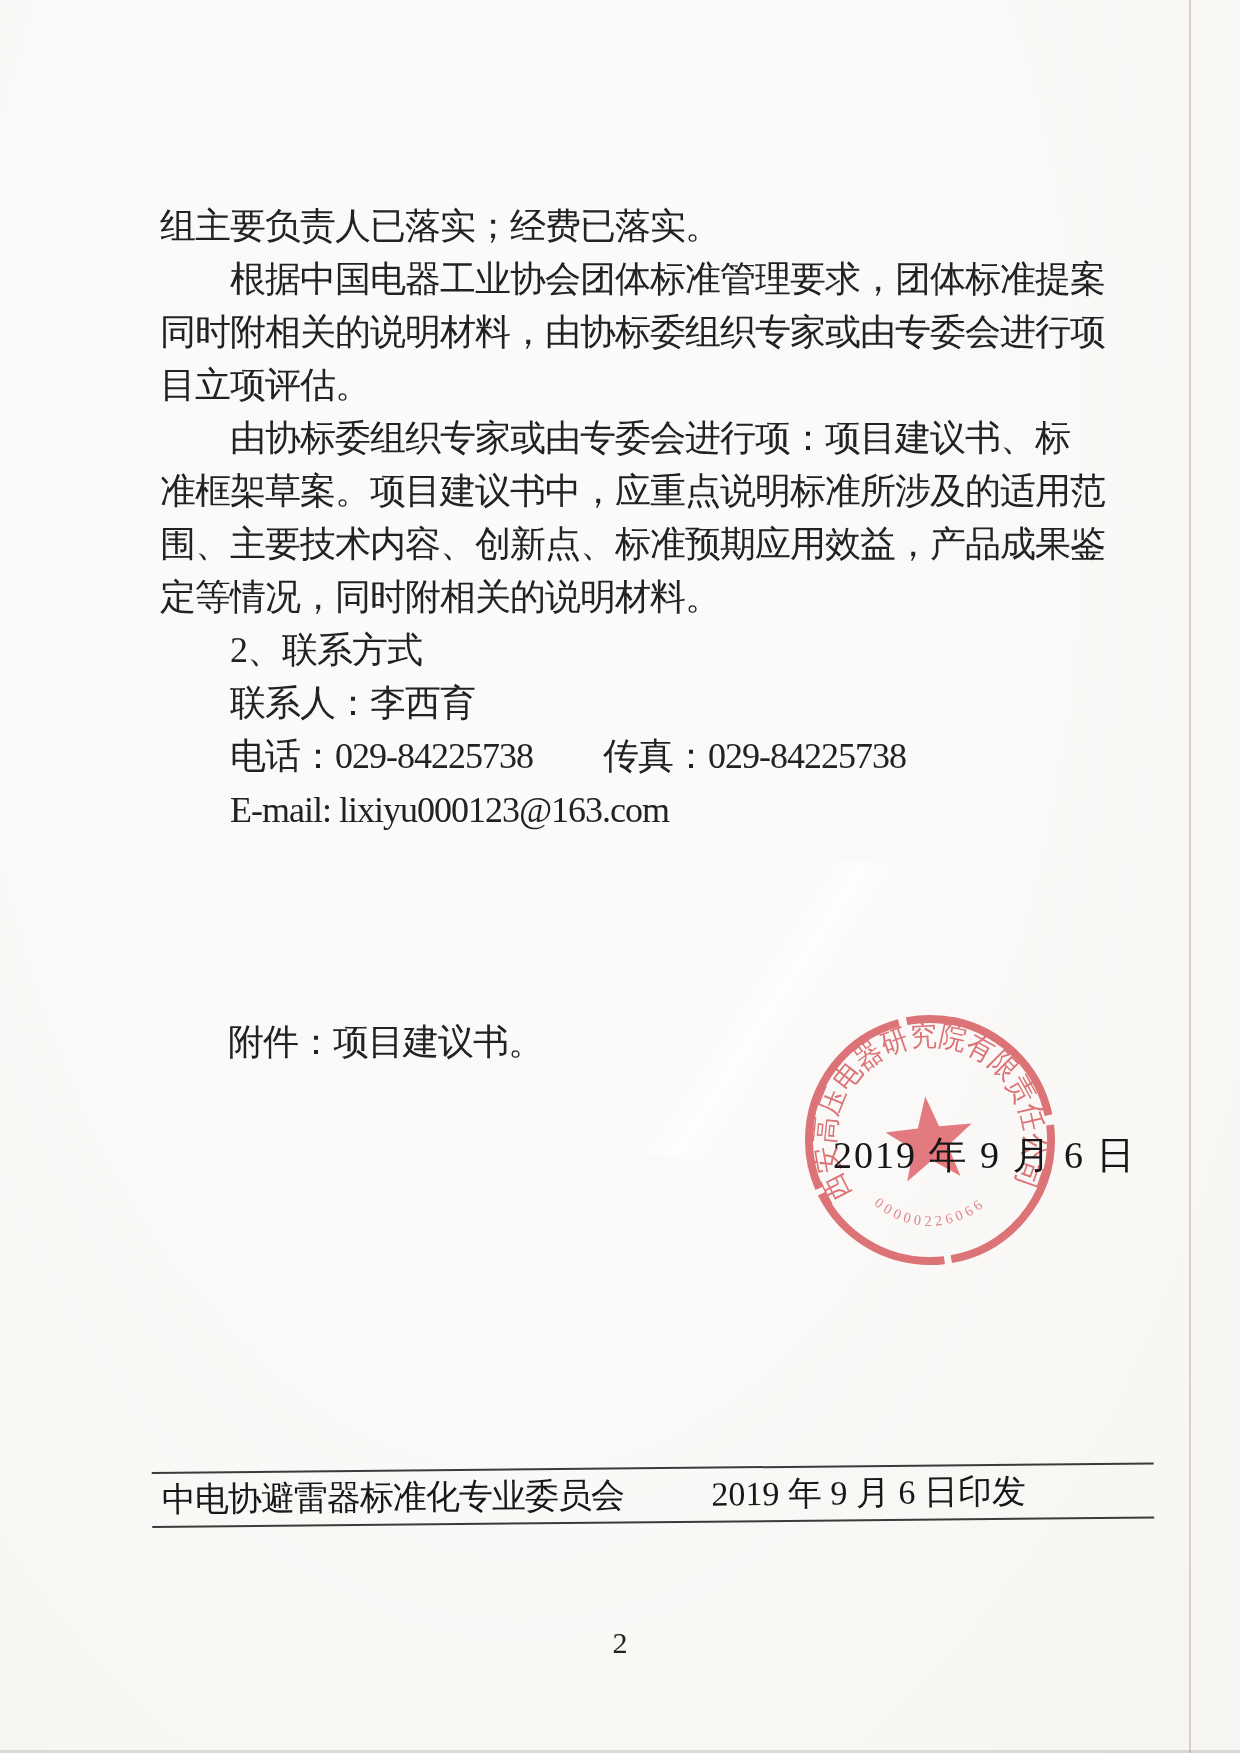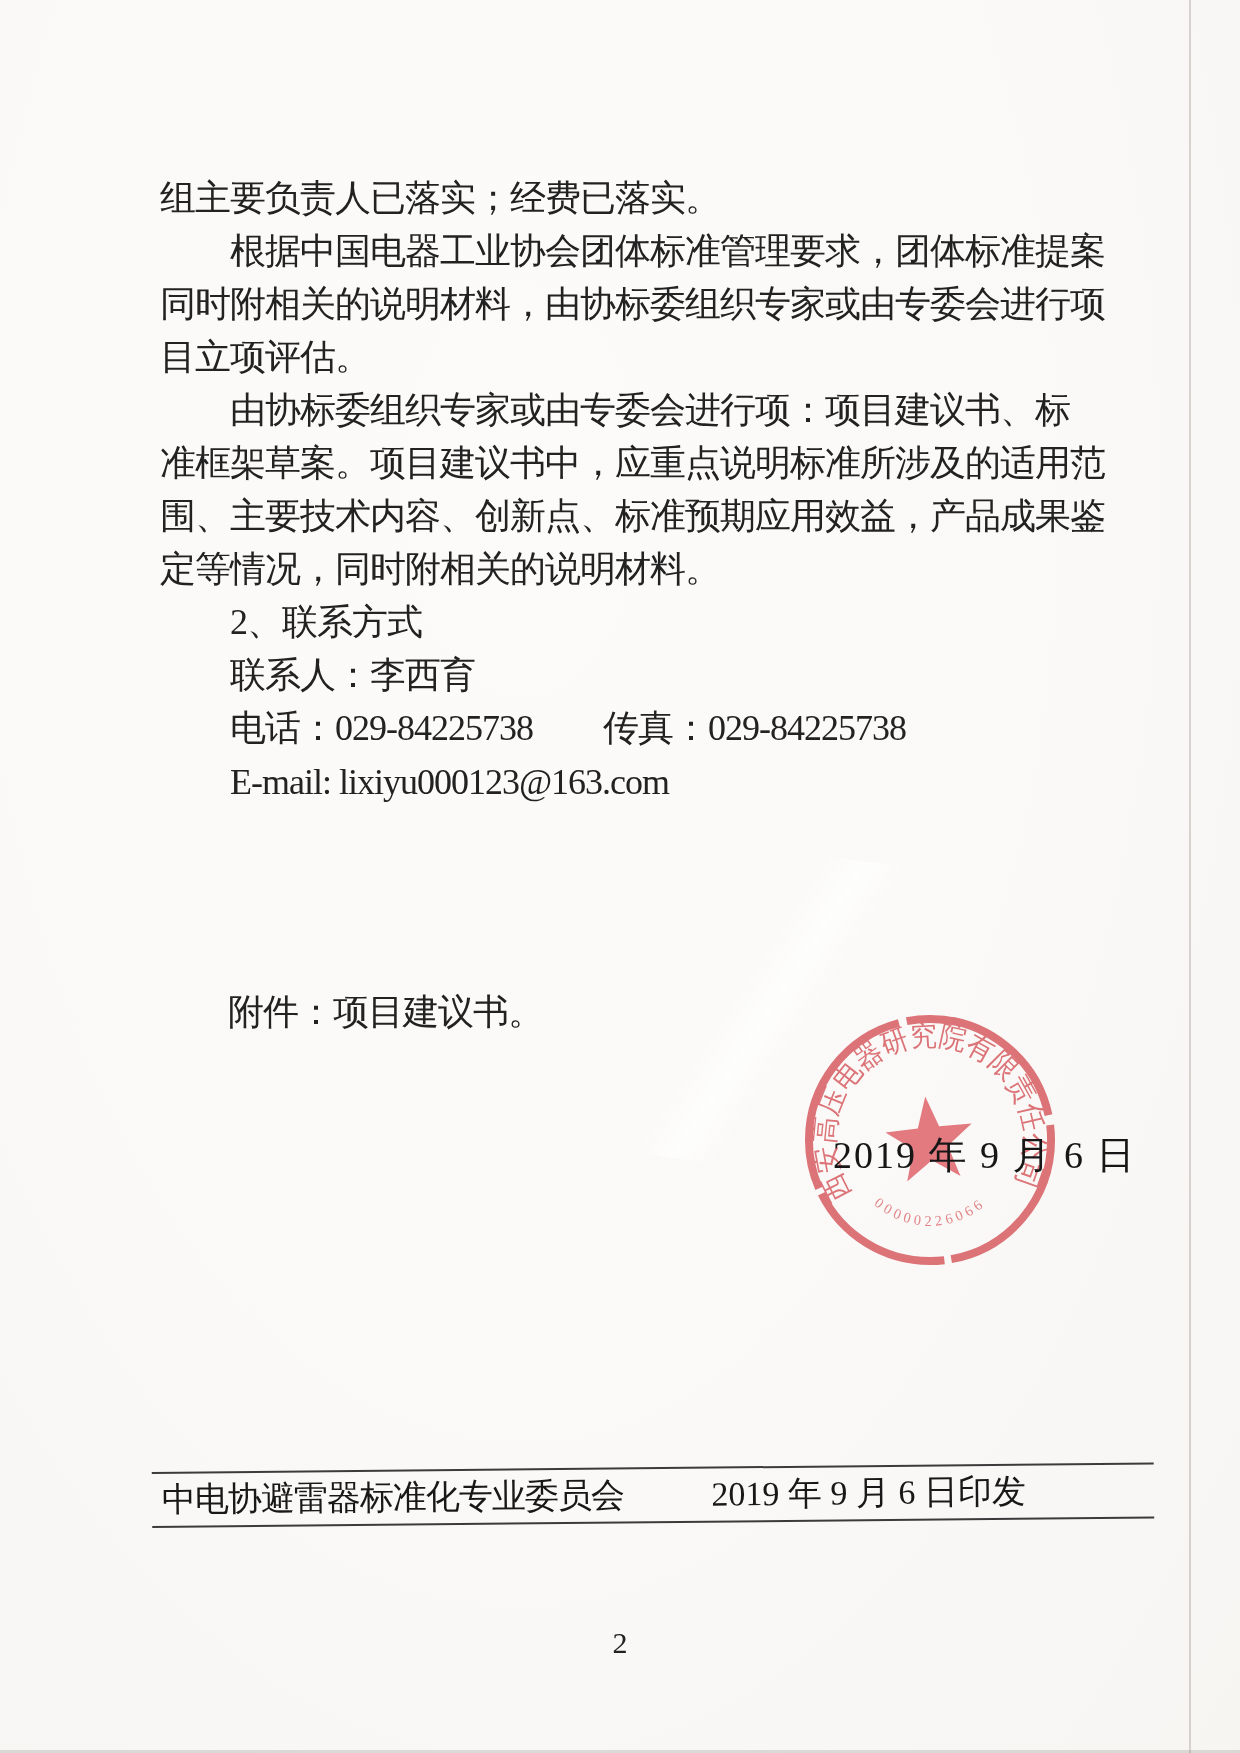--- a/index.html
+++ b/index.html
@@ -12,29 +12,29 @@
     font-family:"Liberation Serif","DejaVu Serif",serif;
     color:#1e1e1e;
   }
   
   .scan-edge-right{position:absolute;top:0;left:1189px;width:2px;height:100%;background:rgba(170,165,158,.45);}
   .scan-edge-bottom{position:absolute;left:0;bottom:0;width:100%;height:3px;background:rgba(150,148,144,.30);}
   .fold-streak{position:absolute;left:630px;top:850px;width:280px;height:320px;
     background:linear-gradient(115deg, rgba(255,255,255,0) 40%, rgba(255,255,255,.75) 50%, rgba(255,255,255,0) 60%);
     transform:rotate(8deg);pointer-events:none;}
   
-  .body-text{position:absolute;left:160px;top:172px;width:950px;}
+  .body-text{position:absolute;left:160px;top:200px;width:950px;}
   .line{
     height:53px;display:flex;align-items:center;
     font-size:36px;letter-spacing:-1px;white-space:pre;
     color:#222;
   }
   .line.indent{padding-left:70px;}
   .attachment-line{
-    position:absolute;left:228px;top:988px;
+    position:absolute;left:228px;top:1018px;
     font-size:36px;letter-spacing:-1px;white-space:pre;color:#222;
   }
   
   .seal{position:absolute;left:801px;top:1011px;width:258px;height:258px;opacity:.82;}
   
   .sign-date{
     position:absolute;left:833px;top:1130px;
     font-size:38px;letter-spacing:2px;white-space:pre;color:#161616;z-index:5;
   }
   

